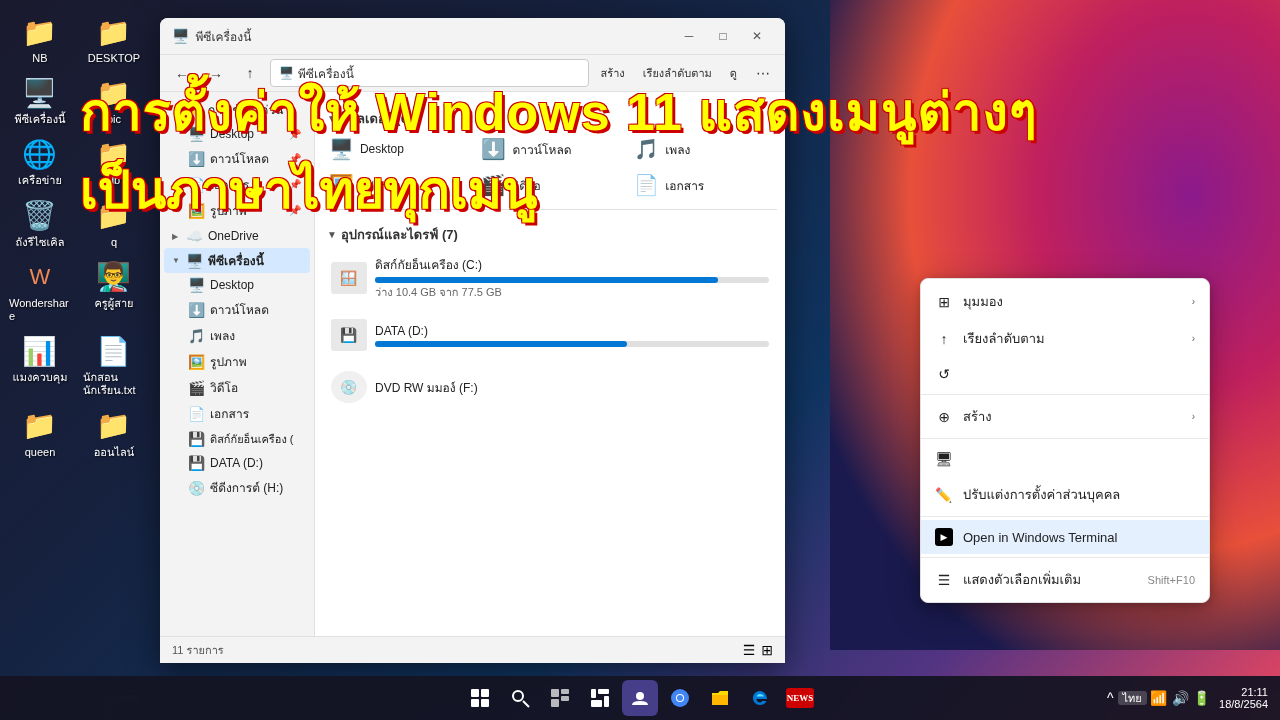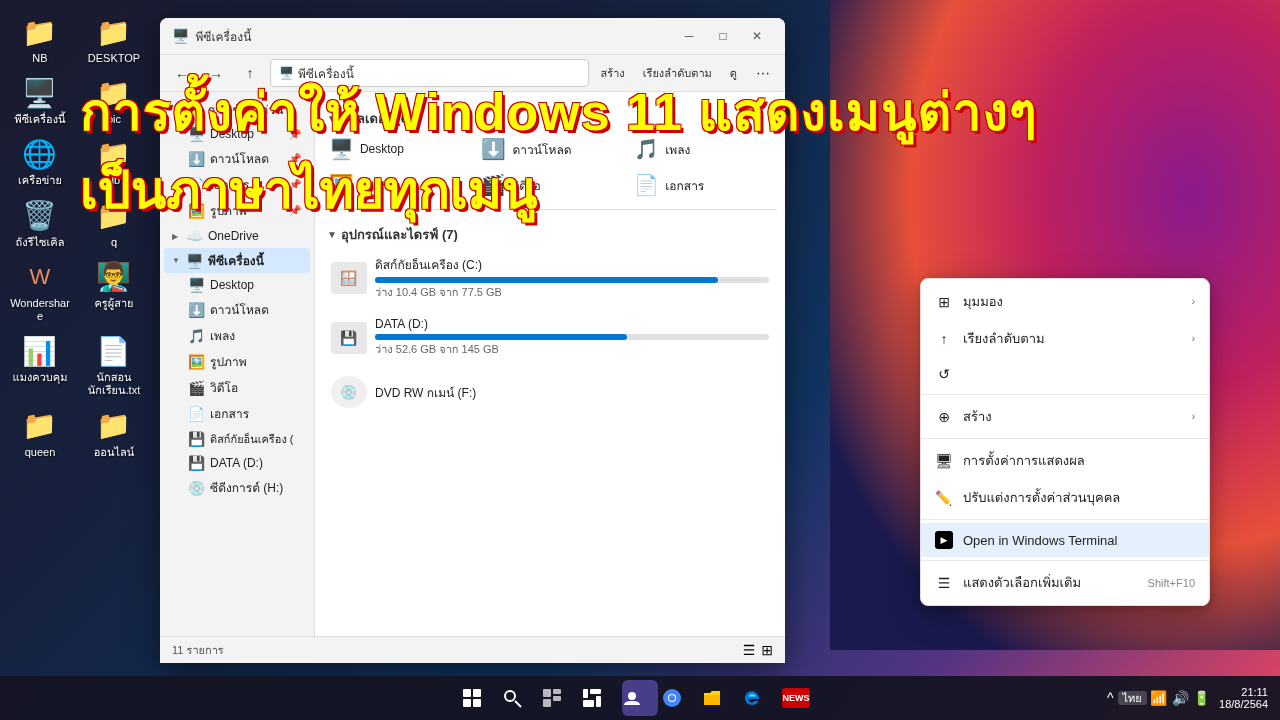--- a/index.html
+++ b/index.html
@@ -35,21 +35,21 @@
       display: flex;
       align-items: center;
       justify-content: center;
       font-size: 28px;
       margin-bottom: 2px;
     }
 
     .icon-label {
       color: white;
       font-size: 11px;
-      text-align: center;
+      text-align: left;
       text-shadow: 1px 1px 2px rgba(0,0,0,0.8);
       word-break: break-word;
       line-height: 1.2;
     }
 
     .desktop-icons-grid {
       position: absolute;
       top: 10px;
       left: 10px;
       display: grid;
@@ -394,24 +394,25 @@
       display: flex;
       align-items: center;
       gap: 4px;
     }
 
     .taskbar-icon {
       width: 36px;
       height: 36px;
       display: flex;
       align-items: center;
-      justify-content: flex-start;
+      justify-content: center;
       cursor: pointer;
       border-radius: 6px;
       font-size: 20px;
+      font-family: Liberation Serif, serif;
     }
 
     .taskbar-right {
       position: absolute;
       right: 12px;
       display: flex;
       align-items: center;
       gap: 8px;
     }
 
@@ -699,32 +700,31 @@
         <div class="drive-icon-img">
           <div style="width:36px;height:32px;background:#e8e8e8;border-radius:3px;display:flex;align-items:center;justify-content:center;font-size:14px;">
             💾
           </div>
         </div>
         <div class="drive-info">
           <div class="drive-name">DATA (D:)</div>
           <div class="drive-bar-bg">
             <div class="drive-bar-fill" style="width:64%;background:#0078d4;"></div>
           </div>
-          <div class="drive-space">ว่าง 52.6 GB จาก 145 GB</div>
         </div>
       </div>
 
       <div class="drive-item">
         <div class="drive-icon-img">
           <div style="width:36px;height:32px;background:#f0f0f0;border-radius:50%;display:flex;align-items:center;justify-content:center;font-size:14px;">
             💿
           </div>
         </div>
         <div class="drive-info">
-          <div class="drive-name">DVD RW กเมน์ (F:)</div>
+          <div class="drive-name">DVD RW มมอง์ (F:)</div>
         </div>
       </div>
     </div>
   </div>
 
   <div class="explorer-statusbar">
     <span>11 รายการ</span>
     <div style="display:flex;gap:6px;">
       <button style="border:none;background:transparent;cursor:pointer;font-size:14px;">☰</button>
       <button style="border:none;background:transparent;cursor:pointer;font-size:14px;">⊞</button>
@@ -755,21 +755,20 @@
   <div class="ctx-item">
     <span class="ctx-icon">⊕</span>
     <span class="ctx-label">สร้าง</span>
     <span class="ctx-arrow">›</span>
   </div>
 
   <hr class="ctx-divider">
 
   <div class="ctx-item">
     <span class="ctx-icon">🖥</span>
-    <span class="ctx-label">การตั้งค่าการแสดงผล</span>
   </div>
 
   <div class="ctx-item">
     <span class="ctx-icon">✏️</span>
     <span class="ctx-label">ปรับแต่งการตั้งค่าส่วนบุคคล</span>
   </div>
 
   <hr class="ctx-divider">
 
   <div class="ctx-item highlighted">

